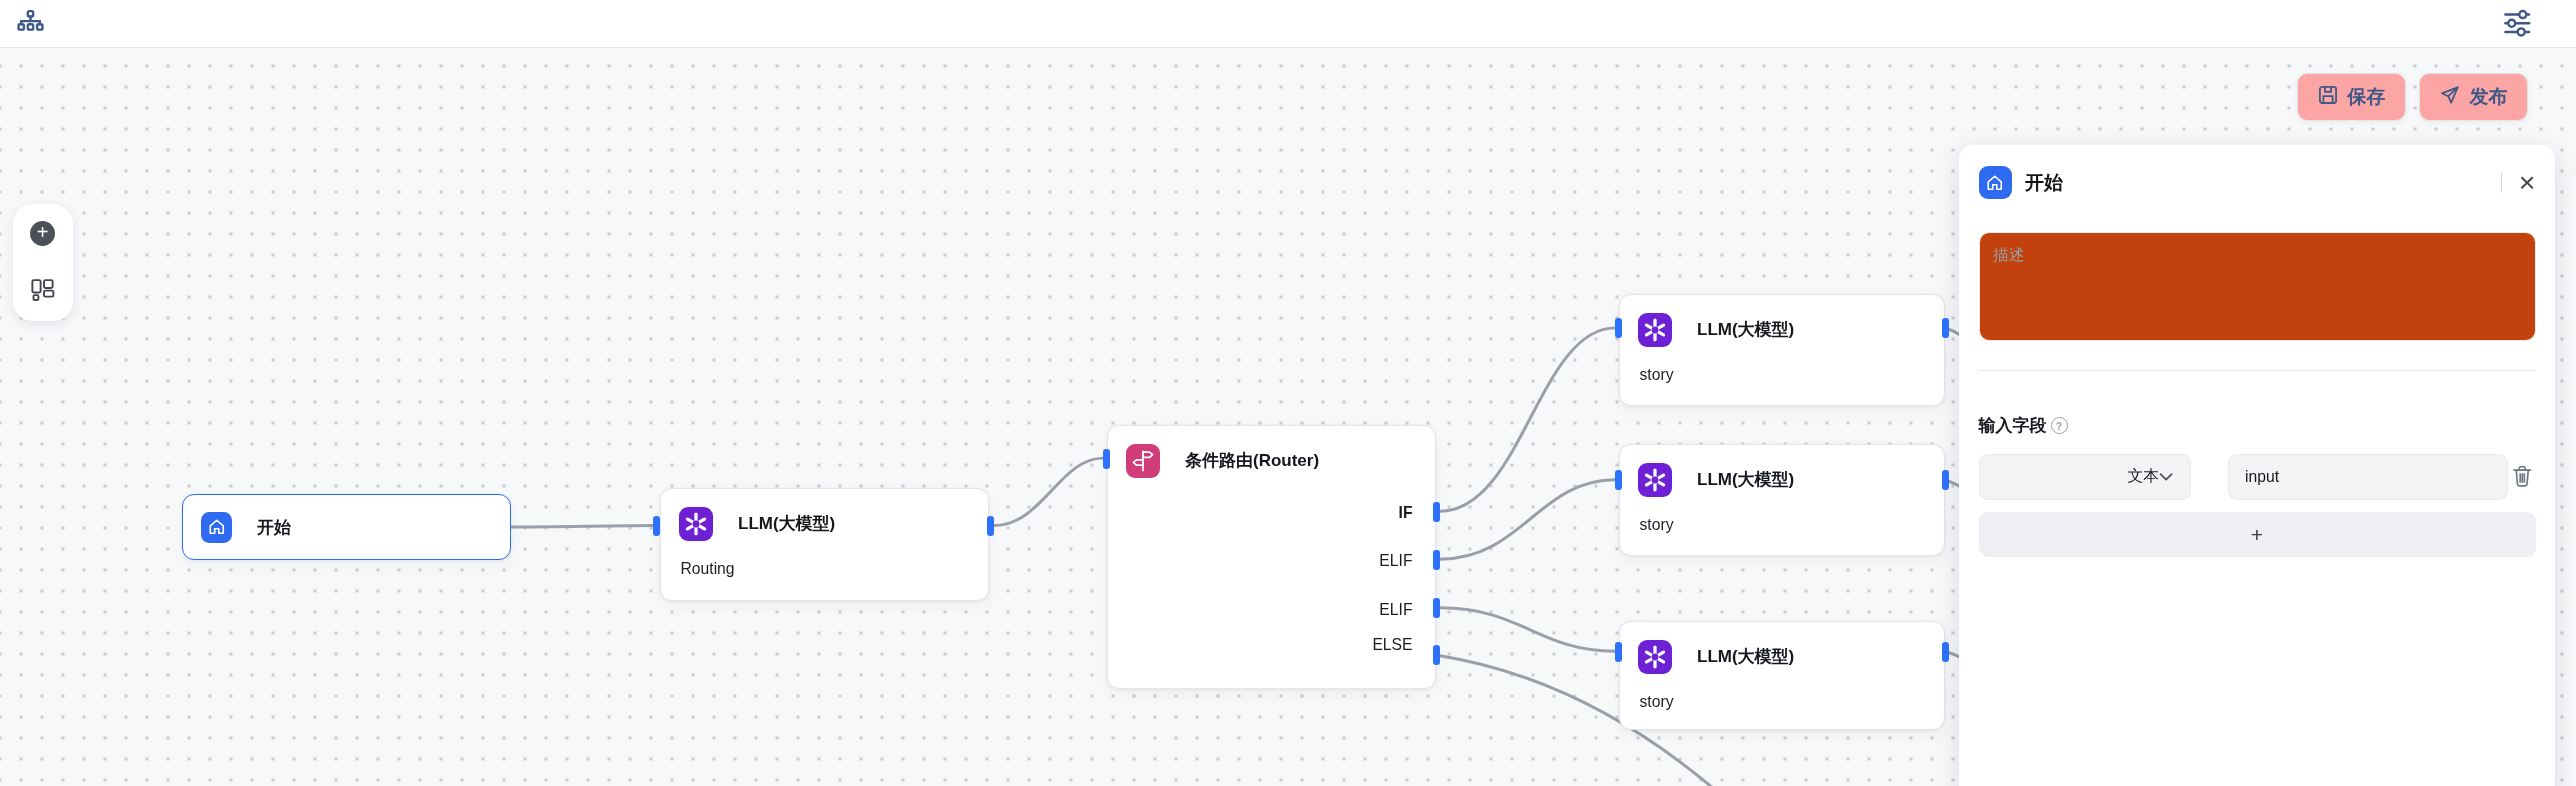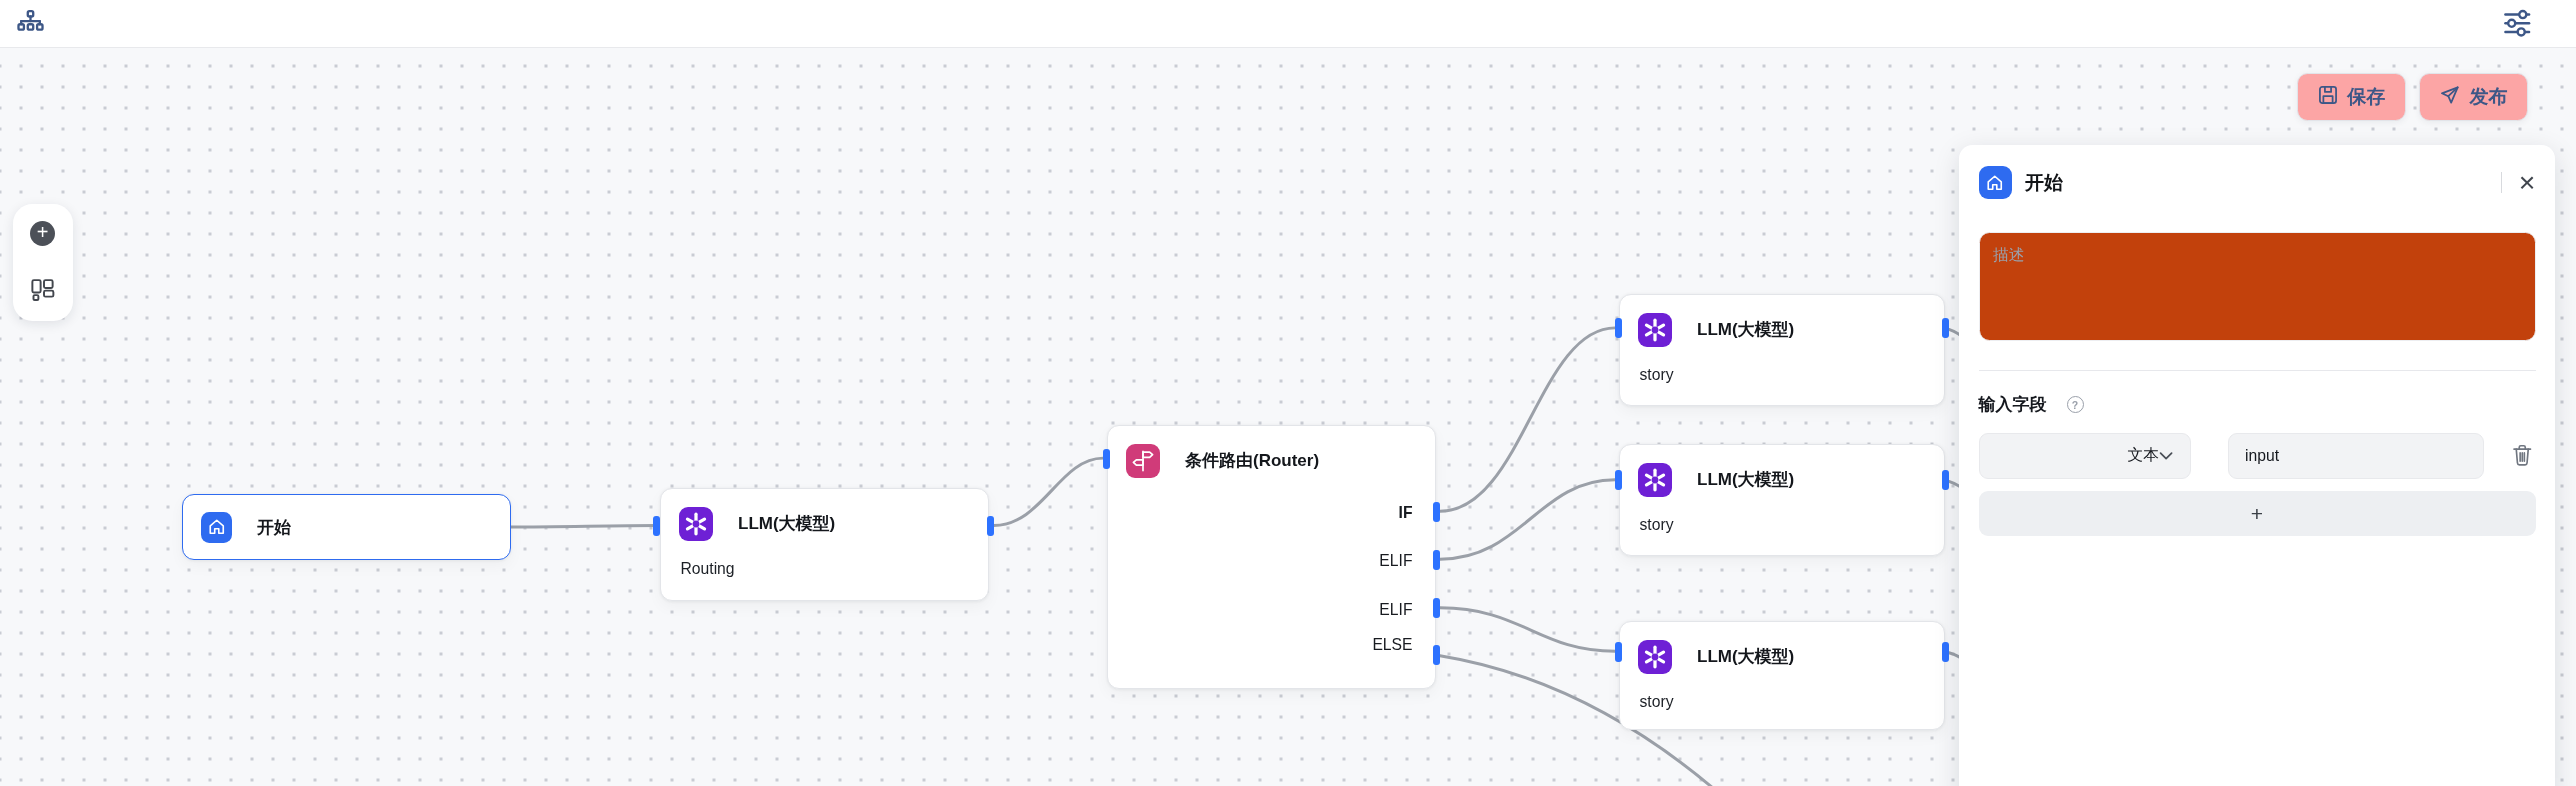--- a/index.html
+++ b/index.html
@@ -94,34 +94,34 @@
   .panel-desc {
     margin-top: 33px; width: 100%; height: 109px; background: #c2410c;
     border: 0.7px solid #edeef1; border-radius: 10.5px; padding: 12px 13.5px;
     font-size: 15.7px; color: #15181e; resize: none; outline: none;
     font-family: "Liberation Sans", "DejaVu Sans", sans-serif;
   }
   .panel-desc::placeholder { color: #9aa1ac; }
 
   .panel-divider { margin-top: 26px; height: 0.7px; background: #e7e8ec; }
 
-  .panel-heading { margin-top: 23px; height: 22.5px; display: flex; align-items: center; gap: 20px; }
+  .panel-heading { margin-top: 44px; height: 22.5px; display: flex; align-items: center; gap: 4px; }
   .panel-heading .hd { font-size: 17px; font-weight: 700; color: #15181e; }
   .help-circle {
     width: 17px; height: 17px; border-radius: 50%; border: 1.2px solid #9aa0aa; color: #9aa0aa;
     font-size: 10.5px; display: flex; align-items: center; justify-content: center; font-weight: 700;
   }
 
   .field-row { margin-top: 16.5px; height: 46px; display: flex; align-items: center; }
   .pill {
     height: 46px; background: #f2f3f5; border: 0.7px solid #e8e9ec; border-radius: 9px;
     display: flex; align-items: center; padding: 0 16.5px; font-size: 15.7px; color: #15181e;
   }
   .type-select { width: 212px; justify-content: flex-end; cursor: pointer; }
-  .name-input { width: 256px; margin-left: 37px; }
+  .name-input { width: 280px; margin-left: 37px; }
   .name-input input {
     width: 100%; border: none; background: transparent; outline: none;
     font-size: 15.7px; color: #15181e; font-family: "Liberation Sans", "DejaVu Sans", sans-serif;
   }
   .trash-btn { margin-left: auto; width: 27px; display: flex; justify-content: center; cursor: pointer; }
 
   .add-field-btn {
     margin-top: 12px; width: 100%; height: 45px; background: #edeff2; border: none;
     border-radius: 9px; font-size: 21px; color: #3a3f46; cursor: pointer;
     display: flex; align-items: center; justify-content: center; line-height: 1;

